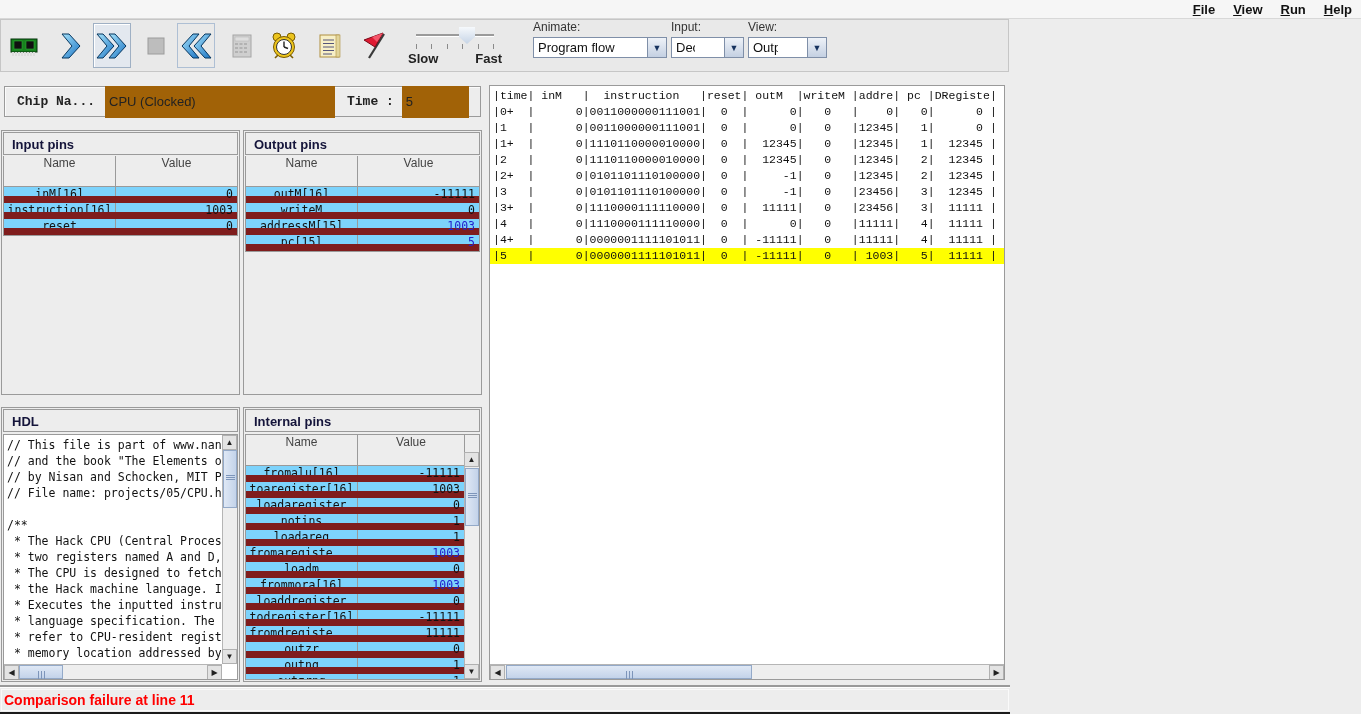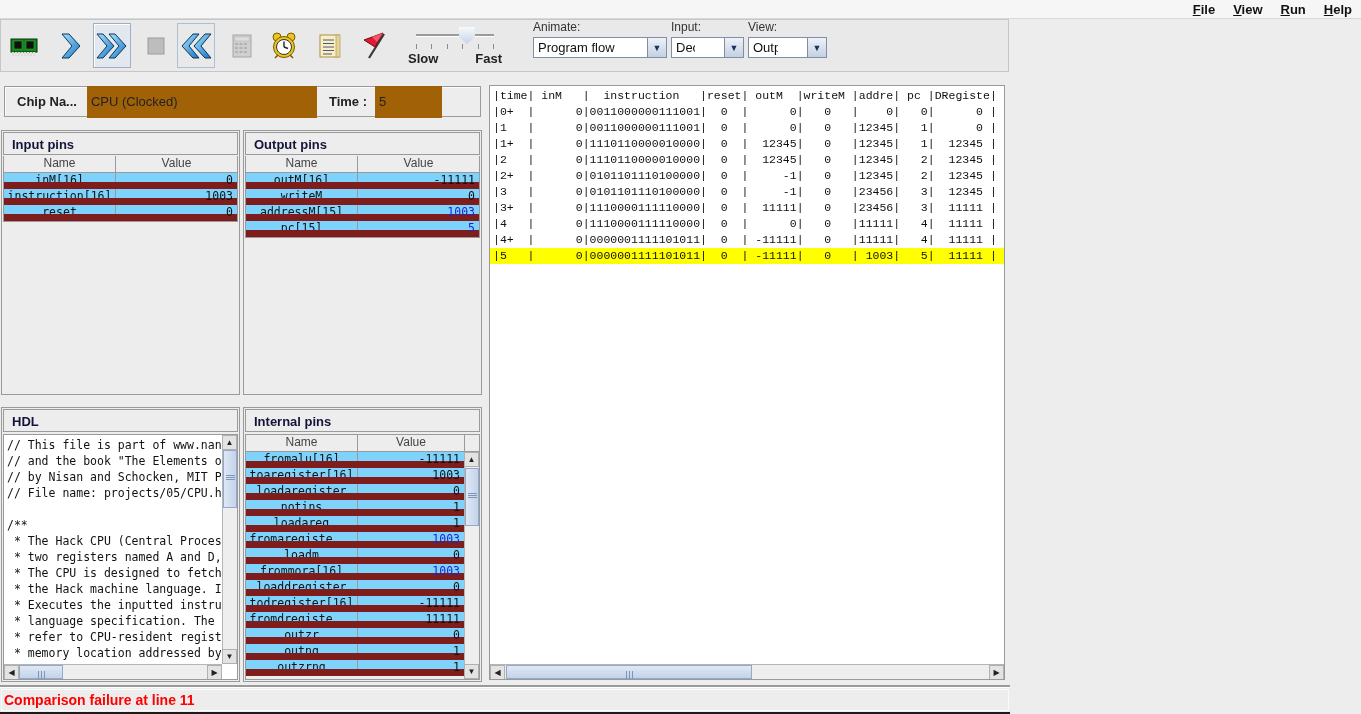--- a/index.html
+++ b/index.html
@@ -46,35 +46,35 @@
                overflow:hidden; }
   .combo-btn { width:19px; height:100%; border-left:1px solid #7f8fa8;
                background:linear-gradient(#eef2f8,#c4d0e2); display:flex;
                align-items:center; justify-content:center;
                font-size:9px; color:#17335f; }
 
   
   .chipbar { position:absolute; left:4px; top:86px; width:477px; height:31px;
              border:1px solid #9a9a9a; box-shadow:inset 1px 1px 0 #fbfbfb;
              background:#ededed; display:flex; align-items:center; }
-  .cb-label { font-size:13px; font-weight:bold; color:#222; margin-left:12px; }
+  .cb-label { font-size:13px; font-weight:bold; color:#222; margin-left:12px;font-family:Liberation Mono, monospace; }
   .cb-field { height:32px; background:#a16207; font-size:13px; color:#222;
               display:flex; align-items:center; padding-left:4px; }
   .cb-chip  { width:230px; margin-left:10px; }
   .cb-time  { width:67px;  margin-left:8px; }
 
   
   .panel { position:absolute; border:1px solid #9a9a9a; background:#ededed; }
   .ptitle { margin:1px; height:23px; border:1px solid #9a9a9a; font-size:13px;
             font-weight:bold; color:#14143a; padding:4px 0 0 8px; }
 
   
   .ptable { margin:0 1px; border-left:1px solid #9a9a9a; border-right:1px solid #9a9a9a;
             border-bottom:1px solid #9a9a9a; background:#ededed; }
-  .phead  { display:flex; height:17px; border-bottom:1px solid #9a9a9a;
+  .phead  { display:flex; height:31px; border-bottom:1px solid #9a9a9a;
             font-size:12px; color:#444; }
   .phead .hname { width:112px; text-align:center; border-right:1px solid #9a9a9a; }
   .phead .hval  { flex:1; text-align:center; }
   .phead .hstub { width:15px; border-left:1px solid #9a9a9a; }
   .prow { display:flex; height:16px; background:#7dd3fc; border-bottom:7px solid #7f1d1d;
           font-family:"DejaVu Sans Mono", monospace; font-size:11.5px; color:#111; }
   .prow .pname { width:112px; text-align:center; border-right:1px solid #9a9a9a;
                  white-space:nowrap; overflow:hidden; }
   .prow .pval  { flex:1; text-align:right; padding-right:4px; white-space:nowrap; }
   .prow.blue .pval { color:#2222cc; }

